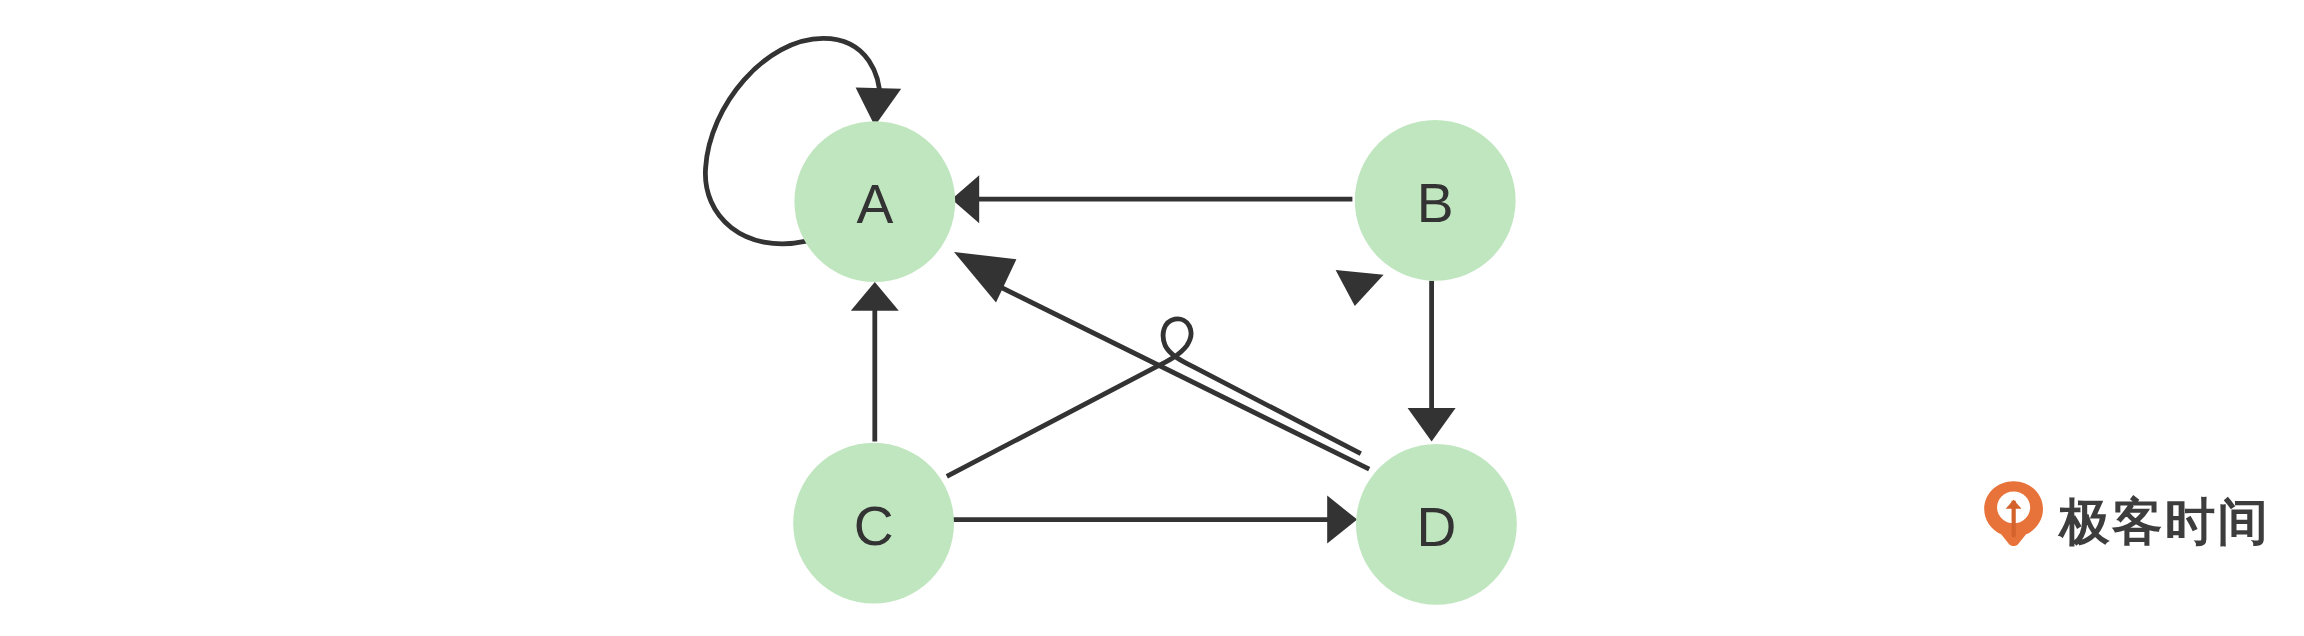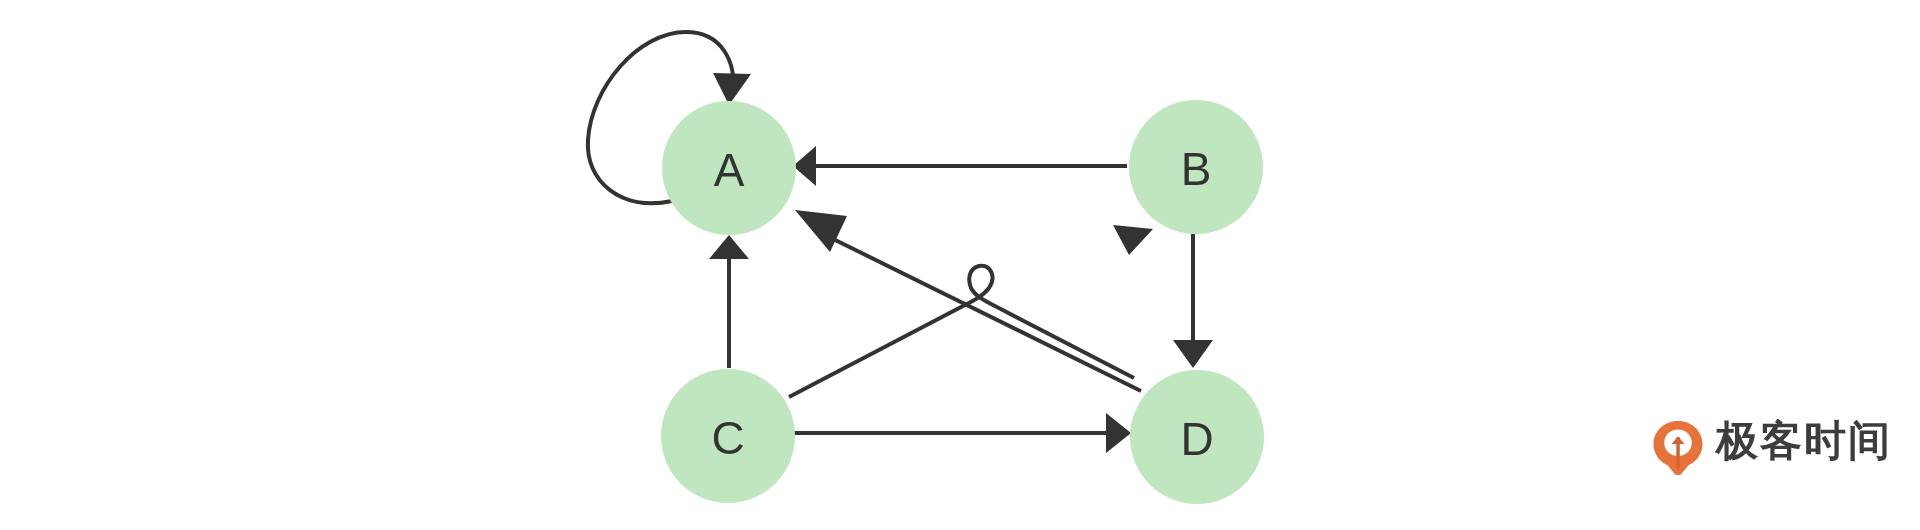--- a/index.html
+++ b/index.html
@@ -43,23 +43,23 @@
     fill: none;
     stroke: #333333;
     stroke-width: 4;
     stroke-linecap: butt;
     stroke-linejoin: round;
   }
   
   #brand-logo {
     position: absolute;
     left: 1652px;
-    top: 420px;
+    top: 392px;
     display: flex;
-    align-items: flex-start;
+    align-items: flex-end;
     gap: 12px;
     height: 64px;
   }
   #brand-mark {
     width: 52px;
     height: 56px;
     flex: 0 0 auto;
   }
   #brand-text {
     font-family: "Liberation Sans", sans-serif;

